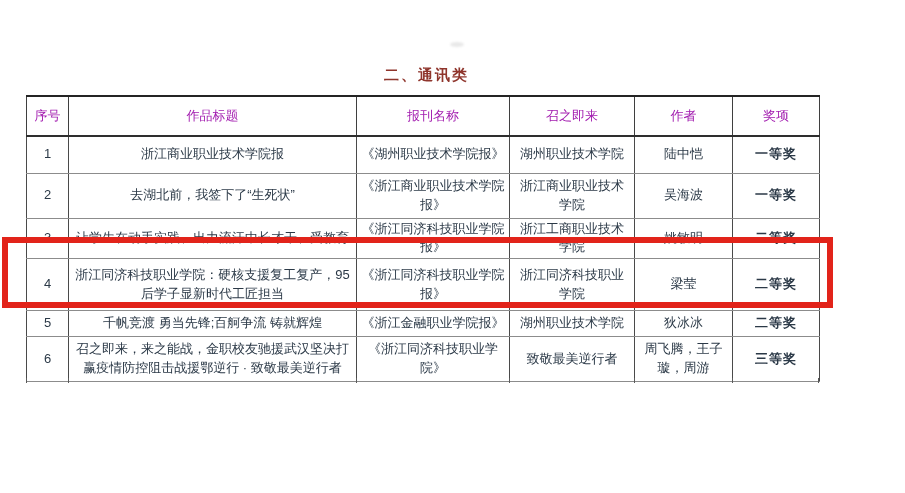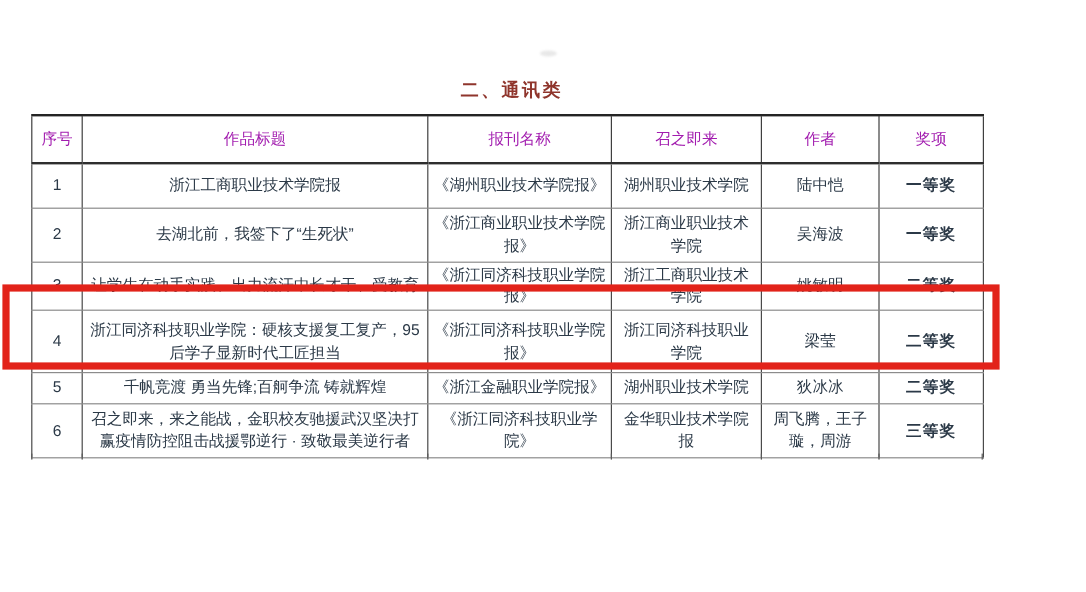--- a/index.html
+++ b/index.html
@@ -110,21 +110,21 @@
           <th>作品标题</th>
           <th>报刊名称</th>
           <th>召之即来</th>
           <th>作者</th>
           <th>奖项</th>
         </tr>
     </thead>
     <tbody id="table-body">
         <tr>
           <td>1</td>
-          <td>浙江工商职业技术学院报</td>
+          <td>浙江商业职业技术学院报</td>
           <td>《湖州职业技术学院报》</td>
           <td>湖州职业技术学院</td>
           <td>陆中恺</td>
           <td class="award">一等奖</td>
         </tr>
         <tr>
           <td>2</td>
           <td>去湖北前，我签下了“生死状”</td>
           <td>《浙江商业职业技术学院报》</td>
           <td>浙江商业职业技术学院</td>
@@ -152,21 +152,21 @@
           <td>千帆竞渡 勇当先锋;百舸争流 铸就辉煌</td>
           <td>《浙江金融职业学院报》</td>
           <td>湖州职业技术学院</td>
           <td>狄冰冰</td>
           <td class="award">二等奖</td>
         </tr>
         <tr>
           <td>6</td>
           <td>召之即来，来之能战，金职校友驰援武汉坚决打赢疫情防控阻击战援鄂逆行 · 致敬最美逆行者</td>
           <td>《浙江同济科技职业学院》</td>
-          <td>金华职业技术学院报</td>
+          <td>致敬最美逆行者</td>
           <td>周飞腾，王子璇，周游</td>
           <td class="award">三等奖</td>
         </tr>
       </tbody>
   </table>
 
   <div class="highlight-box"></div>
 
   <div id="stubs">
       <div class="stub" style="left: 26px;"></div>

